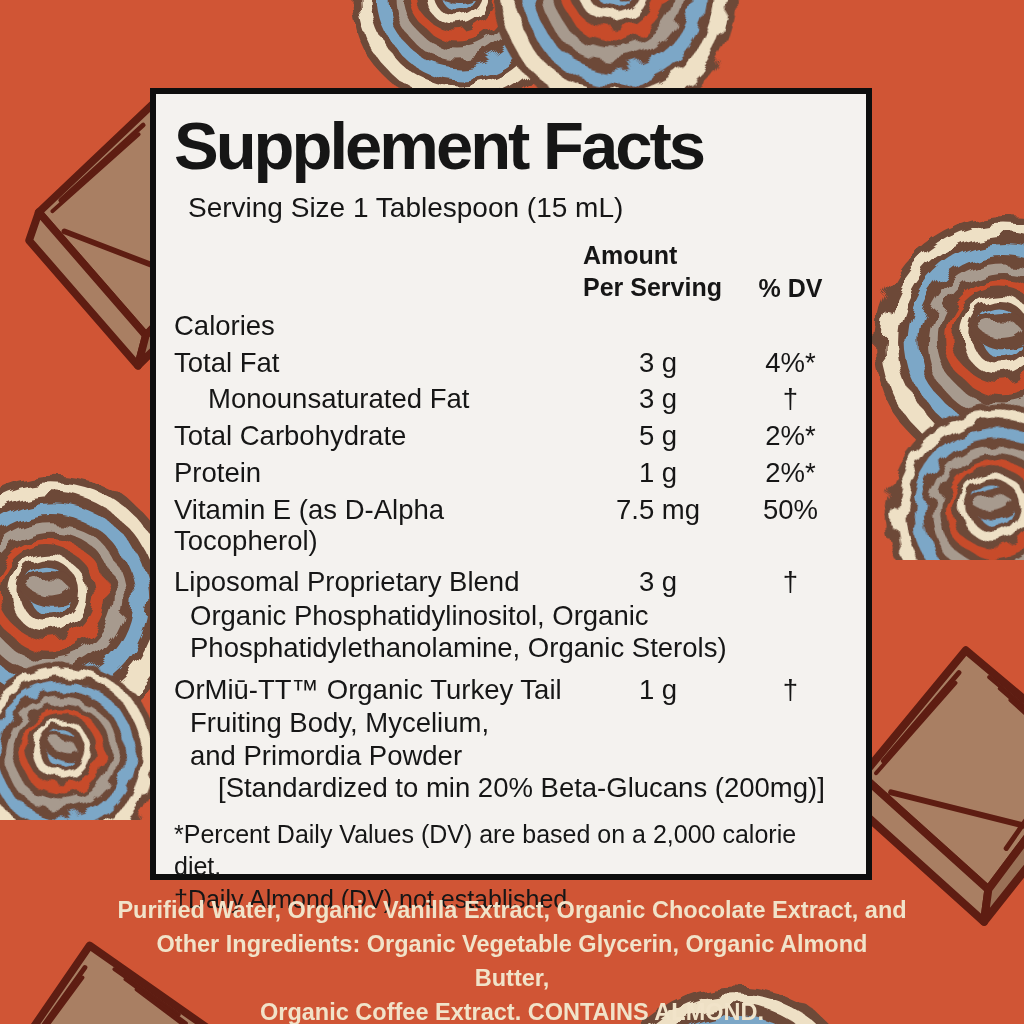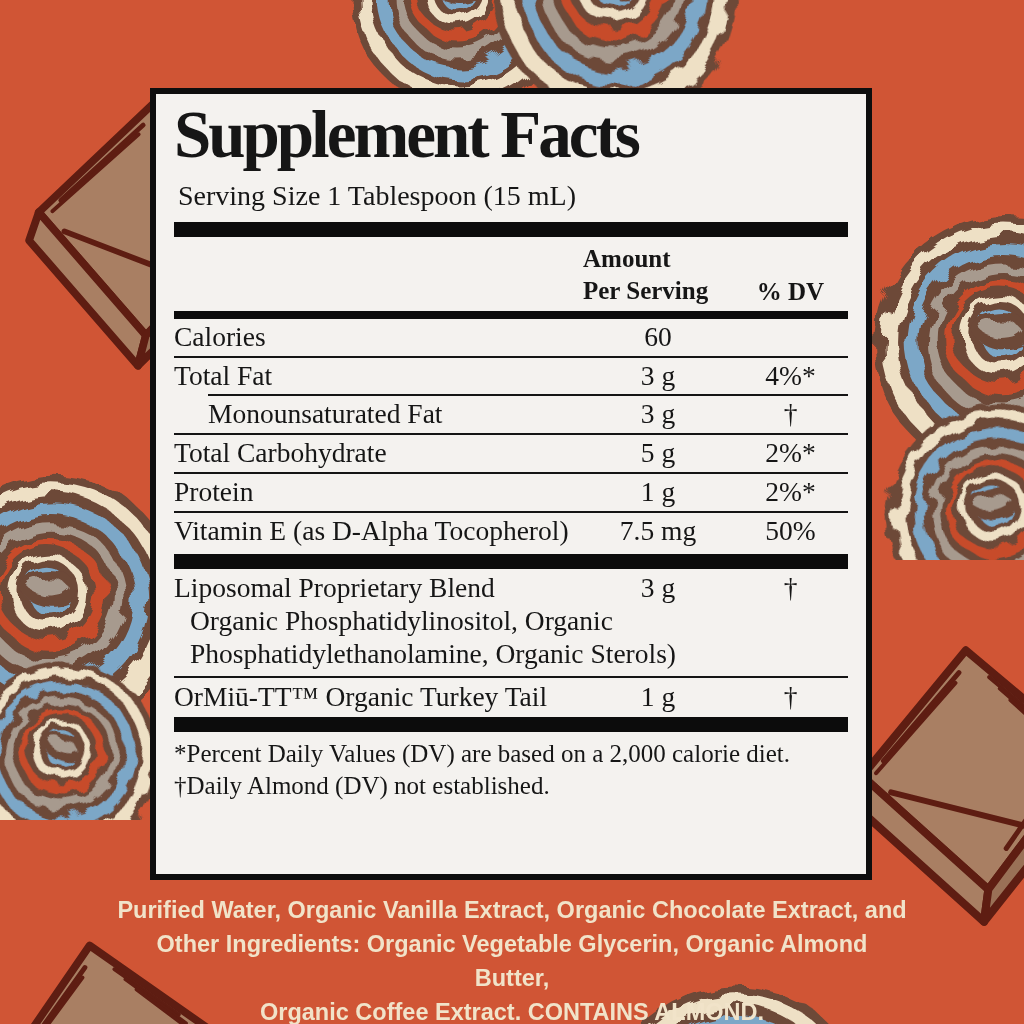--- a/index.html
+++ b/index.html
@@ -7,28 +7,28 @@
     width:1024px;height:1024px;position:relative;overflow:hidden;
     background:#d05535;
     font-family:"Liberation Sans", sans-serif;
     -webkit-font-smoothing:antialiased;
   }
   .decor{position:absolute;z-index:1;pointer-events:none;}
   
   .label-panel{
     position:absolute;z-index:2;left:150px;top:88px;width:722px;height:792px;
     background:#f4f2ef;border:6px solid #0e0e0e;box-sizing:border-box;
-    padding:4px 18px 10px 18px;color:#161616;
-    display:flex;flex-direction:column;font-family:Liberation Serif, serif;
+    padding:16px 18px 10px 18px;color:#161616;
+    display:flex;flex-direction:column;
   }
   .sf-title{
     font-weight:bold;font-size:67px;letter-spacing:-3px;line-height:1.02;
     margin:2px 0 10px 0;white-space:nowrap;
   }
-  .serving{font-size:28px;line-height:1.18;margin:1px 4px;}
+  .serving{font-size:28px;line-height:1.18;margin:1px 14px;}
   .bar{background:#0c0c0c;width:100%;}
   .bar-thick{height:15px;margin-top:9px;}
   .bar-medium{height:8px;}
   .cols{display:grid;grid-template-columns:1fr 150px 115px;align-items:end;}
   .hdr{padding-top:6px;padding-bottom:5px;}
   .hdr .amount-hdr{font-weight:bold;font-size:25px;text-align:left;line-height:1.25;}
   .hdr .dv-hdr{font-weight:bold;font-size:25px;text-align:center;margin-top:24px;}
   .row{font-size:27.5px;line-height:1.12;padding:3px 0 3px 0;align-items:baseline;}
   .row .amt{text-align:center;}
   .row .dv{text-align:center;}
@@ -125,21 +125,20 @@
       <div>Amount</div>
       <div>Per Serving</div>
     </div>
     <div class="dv-hdr">% DV</div>
   </div>
 
   <div class="bar bar-medium"></div>
 
   <div class="cols row">
     <div>Calories</div>
-    <div class="amt">60</div>
     <div class="dv"></div>
   </div>
   <div class="divider"></div>
 
   <div class="cols row">
     <div>Total Fat</div>
     <div class="amt">3 g</div>
     <div class="dv">4%*</div>
   </div>
   <div class="divider indented"></div>
@@ -181,20 +180,25 @@
   <div class="blend-details">
     <div>Organic Phosphatidylinositol, Organic</div>
     <div>Phosphatidylethanolamine, Organic Sterols)</div>
   </div>
   <div class="divider"></div>
 
   <div class="cols row blend">
     <div>OrMiū-TT™ Organic Turkey Tail</div>
     <div class="amt">1 g</div>
     <div class="dv">†</div>
+  </div>
+  <div class="blend-details">
+    <div>Fruiting Body, Mycelium,</div>
+    <div>and Primordia Powder</div>
+    <div class="extra-indent">[Standardized to min 20% Beta-Glucans (200mg)]</div>
   </div>
 
   <div class="bar bar-thick" style="margin-top:2px"></div>
 
   <div class="footnotes">
     <div>*Percent Daily Values (DV) are based on a 2,000 calorie diet.</div>
     <div>†Daily Almond (DV) not established.</div>
   </div>
 </div>
 

